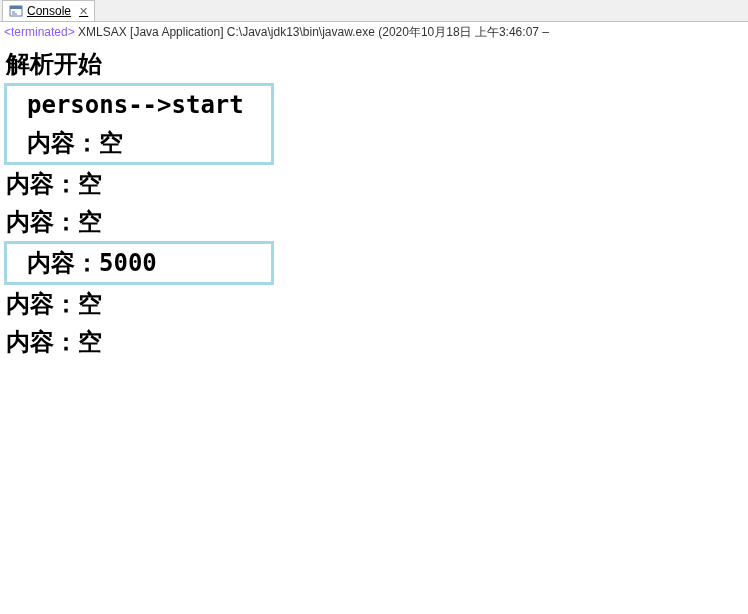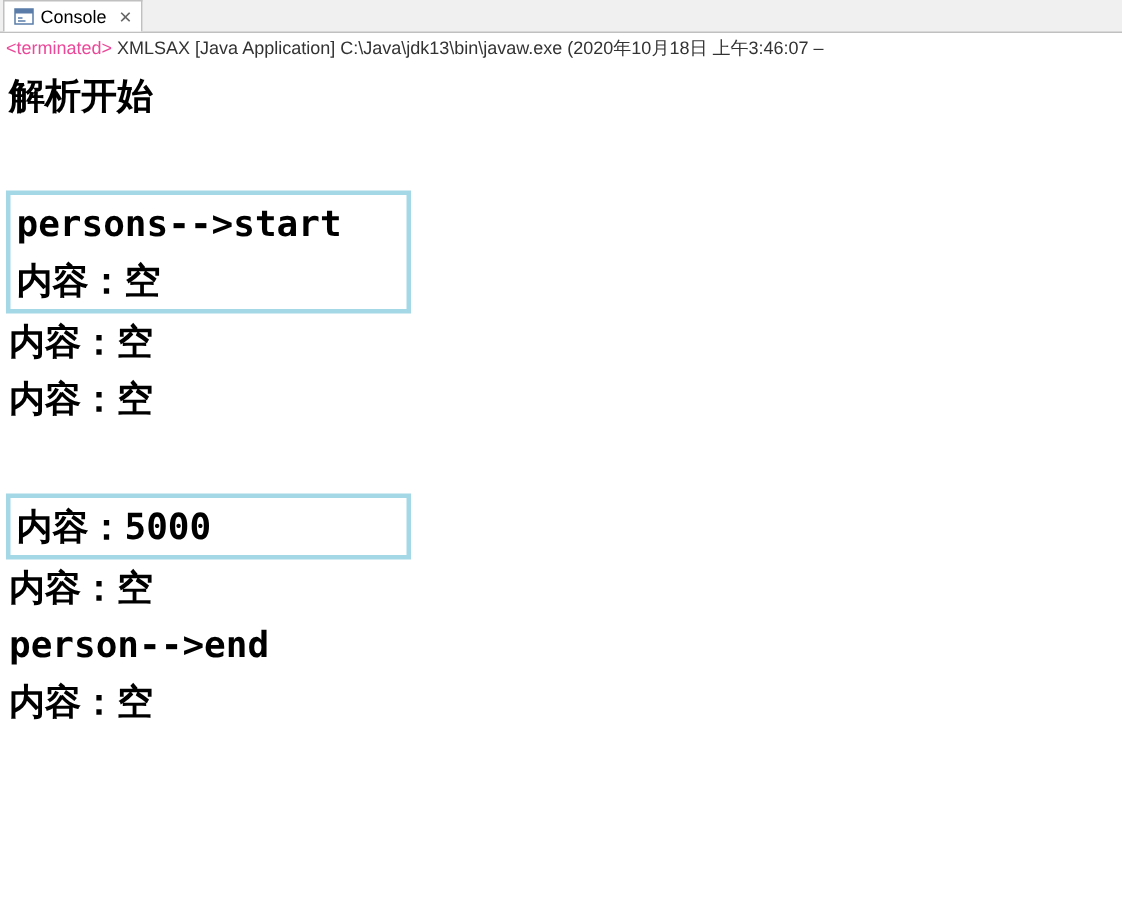--- a/index.html
+++ b/index.html
@@ -14,20 +14,21 @@
       height: 614px;
       overflow: hidden;
     }
     .tab-bar {
       background: #f0f0f0;
       border-bottom: 1px solid #c0c0c0;
       height: 22px;
       display: flex;
       align-items: center;
       padding-left: 2px;
+      text-decoration: underline;
     }
     .tab {
       display: flex;
       align-items: center;
       background: #fff;
       border: 1px solid #c0c0c0;
       border-bottom: none;
       padding: 1px 6px;
       font-size: 12px;
       height: 21px;
@@ -47,38 +48,37 @@
       cursor: pointer;
     }
     .status-line {
       font-size: 12px;
       padding: 2px 4px;
       color: #333;
       white-space: nowrap;
       overflow: hidden;
     }
     .status-line .terminated {
-      color: #ec4899;
+      color: #8b5cf6;
     }
     .console-body {
       padding: 2px 4px;
       font-size: 24px;
       line-height: 1.5;
       font-family: "Microsoft YaHei", "SimSun", Consolas, monospace;
     }
     .line {
       padding: 1px 2px;
       font-weight: bold;
     }
     .box {
       border: 3px solid #a5d8e6;
       display: inline-block;
       min-width: 270px;
-      padding: 0 2px;
-      margin-top: 44px;
+      padding: 0 18px;
     }
     .box .line {
       padding: 1px 2px;
     }
   </style>
 </head>
 <body>
 
 <div class="tab-bar">
   <div class="tab">
@@ -110,15 +110,14 @@
   <div class="line">内容：空</div>
 
 
   <div class="line">内容：空</div>
 
   <div class="box">
     <div class="line">内容：5000</div>
   </div>
 
   <div class="line">内容：空</div>
-  <div class="line">person--&gt;end</div>
   <div class="line">内容：空</div>
 </div>
 
 </body></html>

